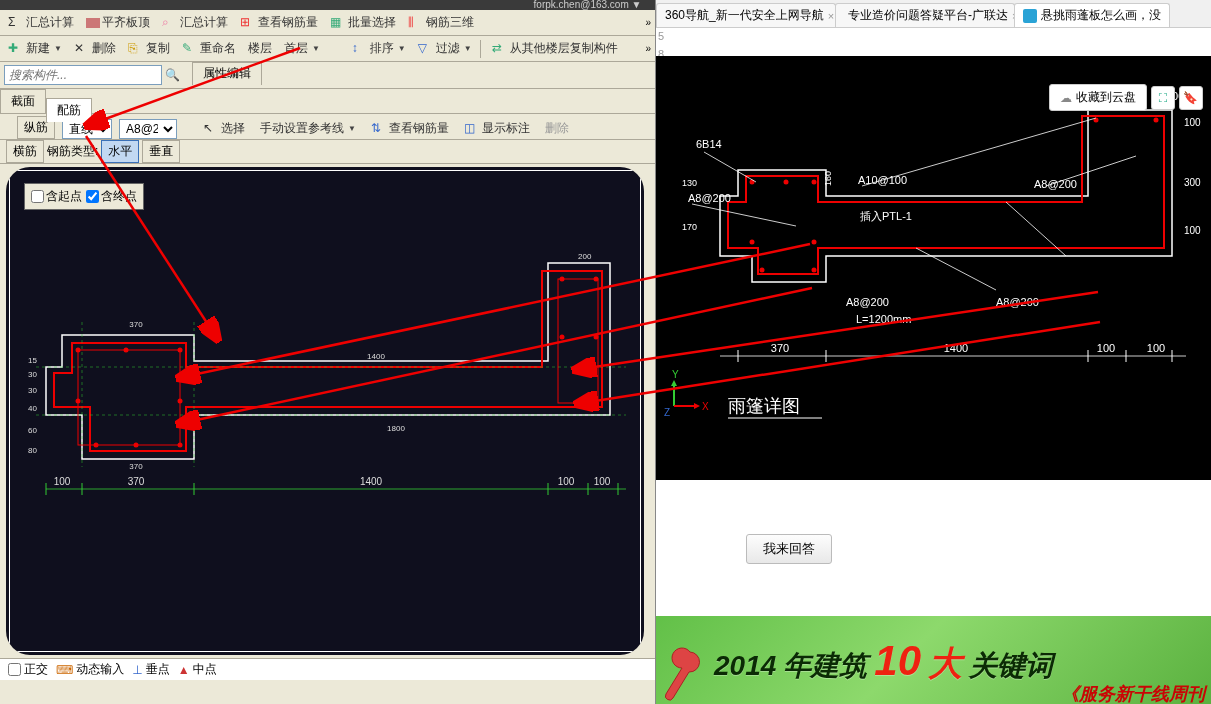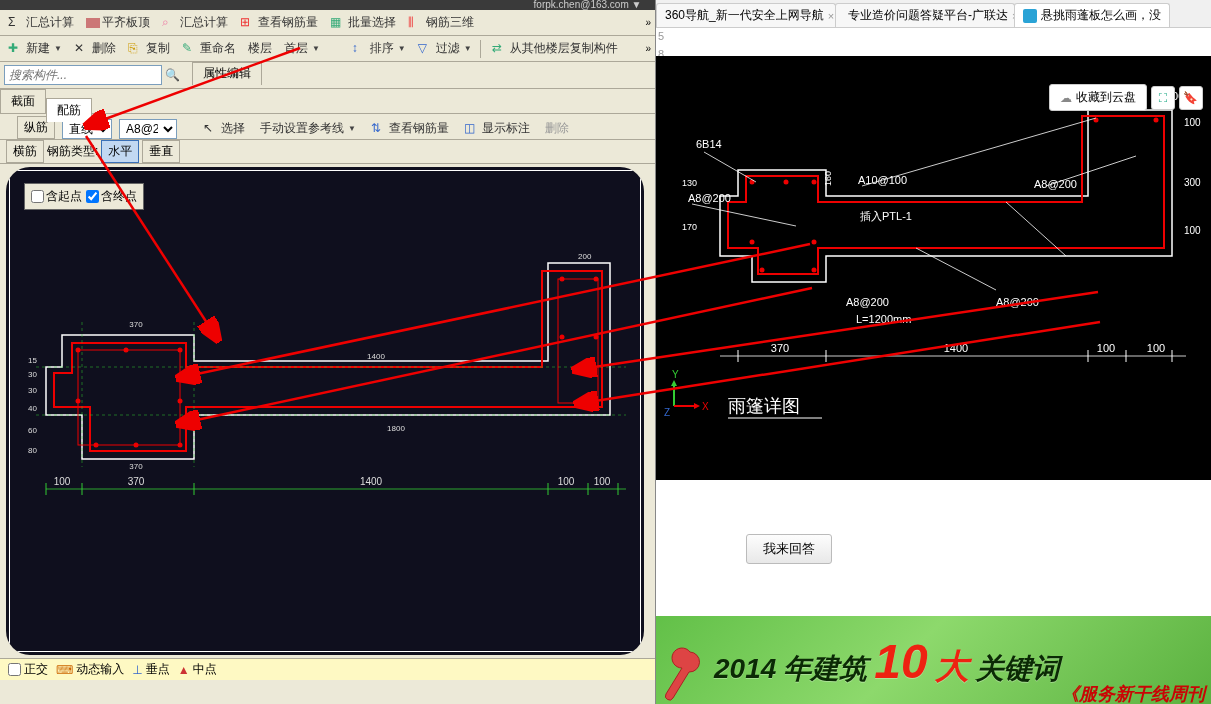--- a/index.html
+++ b/index.html
@@ -33,21 +33,21 @@
     
     .combo { height: 20px; border: 1px solid #7b9ebd; background: #fff; font-size: 12px; padding: 0 2px;}
     .tog { padding: 2px 6px; border:1px solid #aca899; cursor:pointer; font-size:12px; }
     .tog.active { background:#c2d8f2; border-color:#3a70b8; }
     
     .viewport { position: relative; width: 638px; height: 488px; margin: 3px 6px; background: #0f0f1e; overflow: hidden; border-radius: 24px; }
     .worldbox { position:absolute; left:3px; top:3px; right:3px; bottom:3px; border:1px solid #fff;}
     .chkpanel { position:absolute; left:18px; top:16px; background:#ece9d8; border:1px solid #666; padding:4px 6px; display:flex; gap:4px; align-items:center; z-index:20;}
     .chkpanel label { font-size:12px; display:flex; align-items:center; gap:2px;}
     
-    .statusbar { display:flex; align-items:center; height:22px; background:#fef9c3; gap:8px; padding:0 8px; border-top:1px solid #aca899;}
+    .statusbar { display:flex; align-items:center; height:22px; background:#ffffff; gap:8px; padding:0 8px; border-top:1px solid #aca899;}
     .stc { display:flex; align-items:center; gap:3px; font-size:12px;}
     
     
     .right-panel { width: 555px; height: 704px; background:#fff; position:relative;}
     .browser-tabs { display:flex; height:28px; background:#f0f0f0; border-bottom:1px solid #ccc; align-items:flex-end;}
     .btab { display:flex; align-items:center; gap:4px; padding:3px 8px; border:1px solid #ccc; border-bottom:none; background:#f7f7f7; font-size:12px; max-width:180px; overflow:hidden; white-space:nowrap; border-radius:3px 3px 0 0; margin-right:-1px; cursor:pointer;}
     .btab.active { background:#fff; }
     .tabclose { color:#999; cursor:pointer; font-size:11px; }
     .favicon { width:14px; height:14px; display:inline-block; border-radius:2px;}
     
@@ -55,21 +55,21 @@
     .toolbar-right { position:absolute; top:56px; right:8px; display:flex; gap:4px; align-items:center; z-index:30;}
     .cloudbtn { display:flex; align-items:center; gap:4px; padding:4px 10px; border:1px solid #ccc; border-radius:3px; background:#fff; font-size:12px; cursor:pointer;}
     .sqbtn { width:24px; height:24px; border:1px solid #ccc; border-radius:3px; background:#fff; display:flex; align-items:center; justify-content:center; cursor:pointer; color:#2a8;}
     
     .detail-img { position:absolute; top:28px; left:0; width:555px; height:424px; background:#000; overflow:hidden;}
     .reply-btn { position:absolute; top:506px; left:90px; padding:5px 16px; background:linear-gradient(#fdfdfd,#e8e8e8); border:1px solid #bbb; border-radius:3px; font-size:13px; cursor:pointer;}
     
     .banner { position:absolute; top:588px; left:0; width:555px; height:92px; background:linear-gradient(135deg,#62c048 0%,#8dd96c 45%,#5ab13f 100%); overflow:hidden; display:flex; align-items:center; padding-left:58px;}
     .wrench { position:absolute; left:4px; top:28px; width:46px; }
     .banner-text { font-family: "STKaiti","KaiTi",serif; font-style:italic; font-size:28px; color:#0b2a05; font-weight:bold; text-shadow:0 1px 0 rgba(255,255,255,.3);}
-    .banner-text .ten { font-size:48px; color:#e21; font-style:italic;}
+    .banner-text .ten { font-size:42px; color:#e21; font-style:italic;}
     .banner-text .dax { font-size:34px; color:#e21; font-style:italic;}
     .banner-sub { position:absolute; right:6px; bottom:2px; font-family:"STKaiti","KaiTi",serif; font-size:18px; color:#c90505; font-weight:bold; font-style:italic;}
     
     .lineno { position:absolute; left:2px; color:#999; font-size:11px;}
     
     .arrow { position:absolute; stroke:#e00; stroke-width:2.5; fill:none; pointer-events:none; z-index:40;}
   </style>
 </head>
 <body>
 

